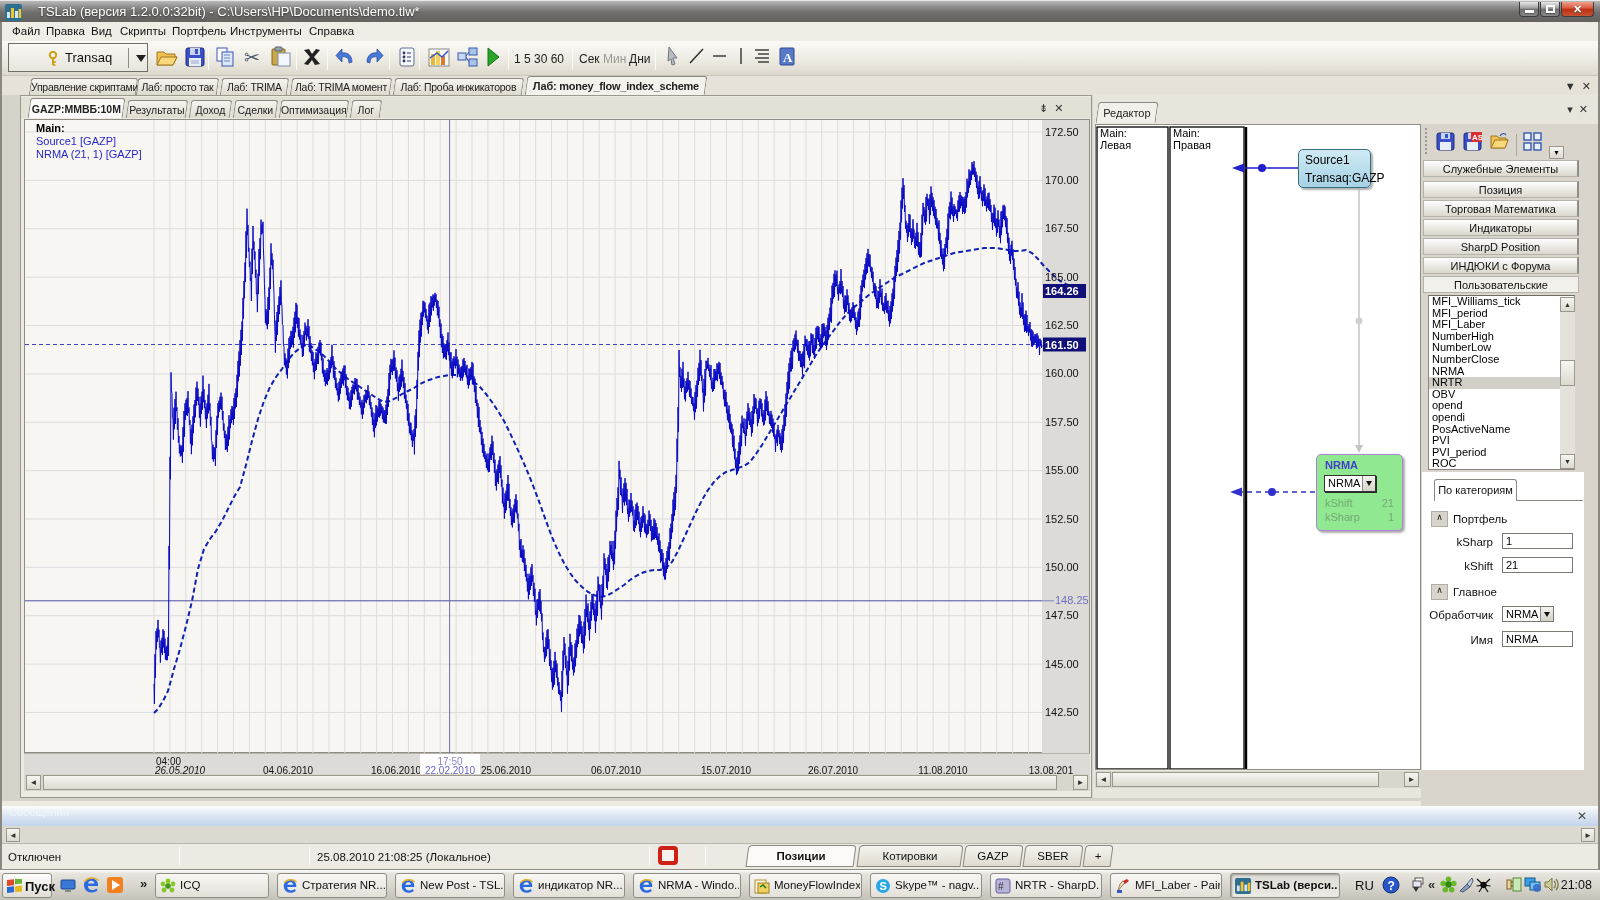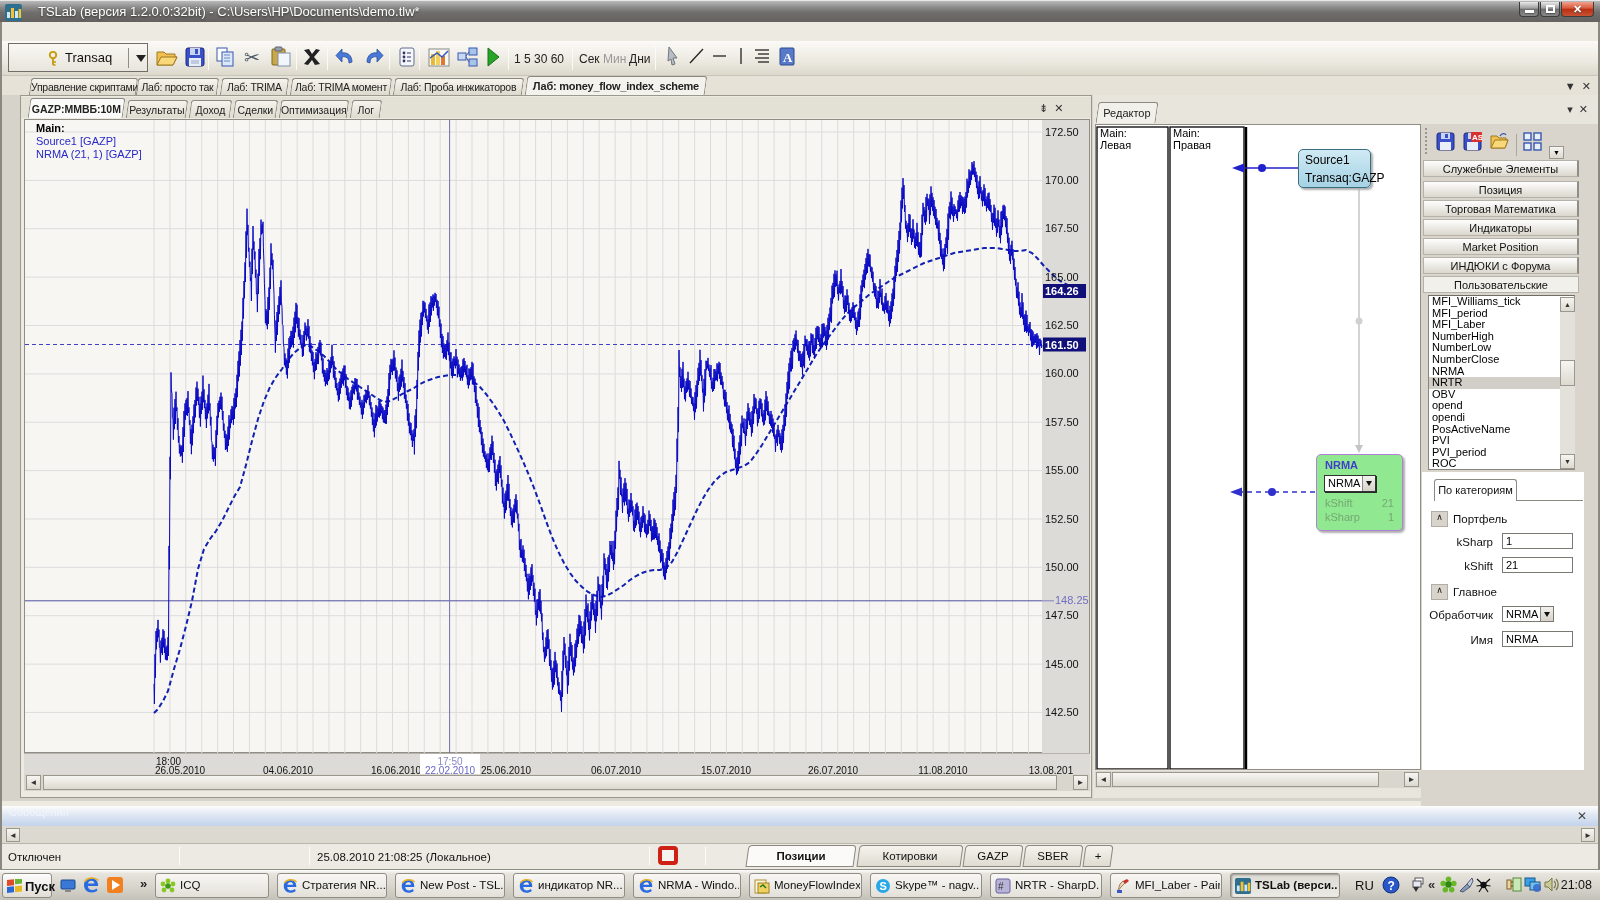--- a/index.html
+++ b/index.html
@@ -87,20 +87,29 @@
     <span class="ttxt">TSLab (версия 1.2.0.0:32bit) - C:\Users\HP\Documents\demo.tlw*</span>
     <div class="wbtn" id="bmin">
         <div style="position:absolute;left:5px;top:8px;width:9px;height:3px;background:#fff;box-shadow:0 1px 1px #555;"></div>
       </div>
     <div class="wbtn" id="bmax">
         <div style="position:absolute;left:5px;top:3px;width:9px;height:8px;border:2px solid #fff;box-shadow:0 1px 1px #555;"></div>
       </div>
     <div class="wbtn" id="bclose">
         <span style="top:1px;font-size:11px;">✕</span>
       </div>
+  </div>
+  <div id="menu">
+    <span style="left:11px;">Файл</span>
+      <span style="left:45px;">Правка</span>
+      <span style="left:90px;">Вид</span>
+      <span style="left:119px;">Скрипты</span>
+      <span style="left:171px;">Портфель</span>
+      <span style="left:229px;">Инструменты</span>
+      <span style="left:308px;">Справка</span>
   </div>
   <div id="tbar">
     <div id="transaq">
         <svg class="key" style="position:absolute;left:36px;top:7px;" width="16" height="16" viewBox="0 0 16 16">
           <circle cx="8" cy="4" r="3.2" fill="none" stroke="#c8a018" stroke-width="2"></circle>
           <line x1="8" y1="7" x2="8" y2="14" stroke="#c8a018" stroke-width="2"></line>
           <line x1="8" y1="11" x2="11" y2="11" stroke="#c8a018" stroke-width="1.6"></line>
           <line x1="8" y1="14" x2="10.5" y2="14" stroke="#c8a018" stroke-width="1.6"></line>
         </svg>
         <span class="t">Transaq</span>
@@ -342,22 +351,22 @@
             <rect x="1018" y="164.0" width="43" height="14" fill="#101078"></rect>
             <text x="1020" y="175.0" font-size="11" font-weight="bold" fill="#fff" font-family="Liberation Sans">164.26</text>
             <rect x="1018" y="217.5" width="43" height="14" fill="#101078"></rect>
             <text x="1020" y="228.5" font-size="11" font-weight="bold" fill="#fff" font-family="Liberation Sans">161.50</text>
             <text x="11" y="12" font-size="11" font-weight="bold" fill="#000" font-family="Liberation Sans">Main:</text>
             <text x="11" y="25" font-size="11" fill="#2828c8" font-family="Liberation Sans">Source1 [GAZP]</text>
             <text x="11" y="38" font-size="11" fill="#2828c8" font-family="Liberation Sans">NRMA (21, 1) [GAZP]</text>
           </svg>
         </div>
       <div id="xaxis">
-          <div style="left:132px;top:2px;">18:00</div>
-          <div style="left:126px;top:11px;width:60px;text-align:center;">26.05.2010</div>
+          <div style="left:132px;top:2px;">04:00</div>
+          <div style="left:126px;top:11px;width:60px;text-align:center;font-style:italic;">26.05.2010</div>
           <div style="left:234px;top:11px;width:60px;text-align:center;">04.06.2010</div>
           <div style="left:342px;top:11px;width:60px;text-align:center;">16.06.2010</div>
           <div style="left:452px;top:11px;width:60px;text-align:center;">25.06.2010</div>
           <div style="left:562px;top:11px;width:60px;text-align:center;">06.07.2010</div>
           <div style="left:672px;top:11px;width:60px;text-align:center;">15.07.2010</div>
           <div style="left:779px;top:11px;width:60px;text-align:center;">26.07.2010</div>
           <div style="left:889px;top:11px;width:60px;text-align:center;">11.08.2010</div>
           <div style="left:997px;top:11px;width:60px;text-align:center;">13.08.201</div>
           <div style="left:396px;top:0px;width:60px;height:20px;background:#fff;"></div>
           <div style="left:396px;top:2px;width:60px;text-align:center;color:#8888c8;">17:50</div>
@@ -443,21 +452,21 @@
             <rect x="1" y="1" width="7" height="7" fill="#e8f0fa" stroke="#3858b0" stroke-width="1.4"></rect>
             <rect x="11" y="1" width="7" height="7" fill="#e8f0fa" stroke="#3858b0" stroke-width="1.4"></rect>
             <rect x="1" y="11" width="7" height="7" fill="#e8f0fa" stroke="#3858b0" stroke-width="1.4"></rect>
             <rect x="11" y="11" width="7" height="7" fill="#e8f0fa" stroke="#3858b0" stroke-width="1.4"></rect>
           </svg>
           <div style="position:absolute;left:128px;top:22px;width:15px;height:13px;background:linear-gradient(#f6f5f1,#dcd9cf);border:1px solid #9a978e;font-size:7px;text-align:center;line-height:11px;">▼</div>
           <div class="catbtn" style="top:36px;">Служебные Элементы</div>
           <div class="catbtn" style="top:57px;">Позиция</div>
           <div class="catbtn" style="top:76px;">Торговая Математика</div>
           <div class="catbtn" style="top:95px;">Индикаторы</div>
-          <div class="catbtn" style="top:114px;">Market Position</div>
+          <div class="catbtn" style="top:114px;">SharpD Position</div>
           <div class="catbtn" style="top:133px;">ИНДЮКИ с Форума</div>
           <div class="catbtn" style="top:152px;background:#F2F0EA;border-right:1px solid #b5b2aa;">Пользовательские</div>
           <div id="plist">
             <div class="it" style="">MFI_Williams_tick</div>
             <div class="it" style="">MFI_period</div>
             <div class="it" style="">MFI_Laber</div>
             <div class="it" style="">NumberHigh</div>
             <div class="it" style="">NumberLow</div>
             <div class="it" style="">NumberClose</div>
             <div class="it" style="">NRMA</div>

